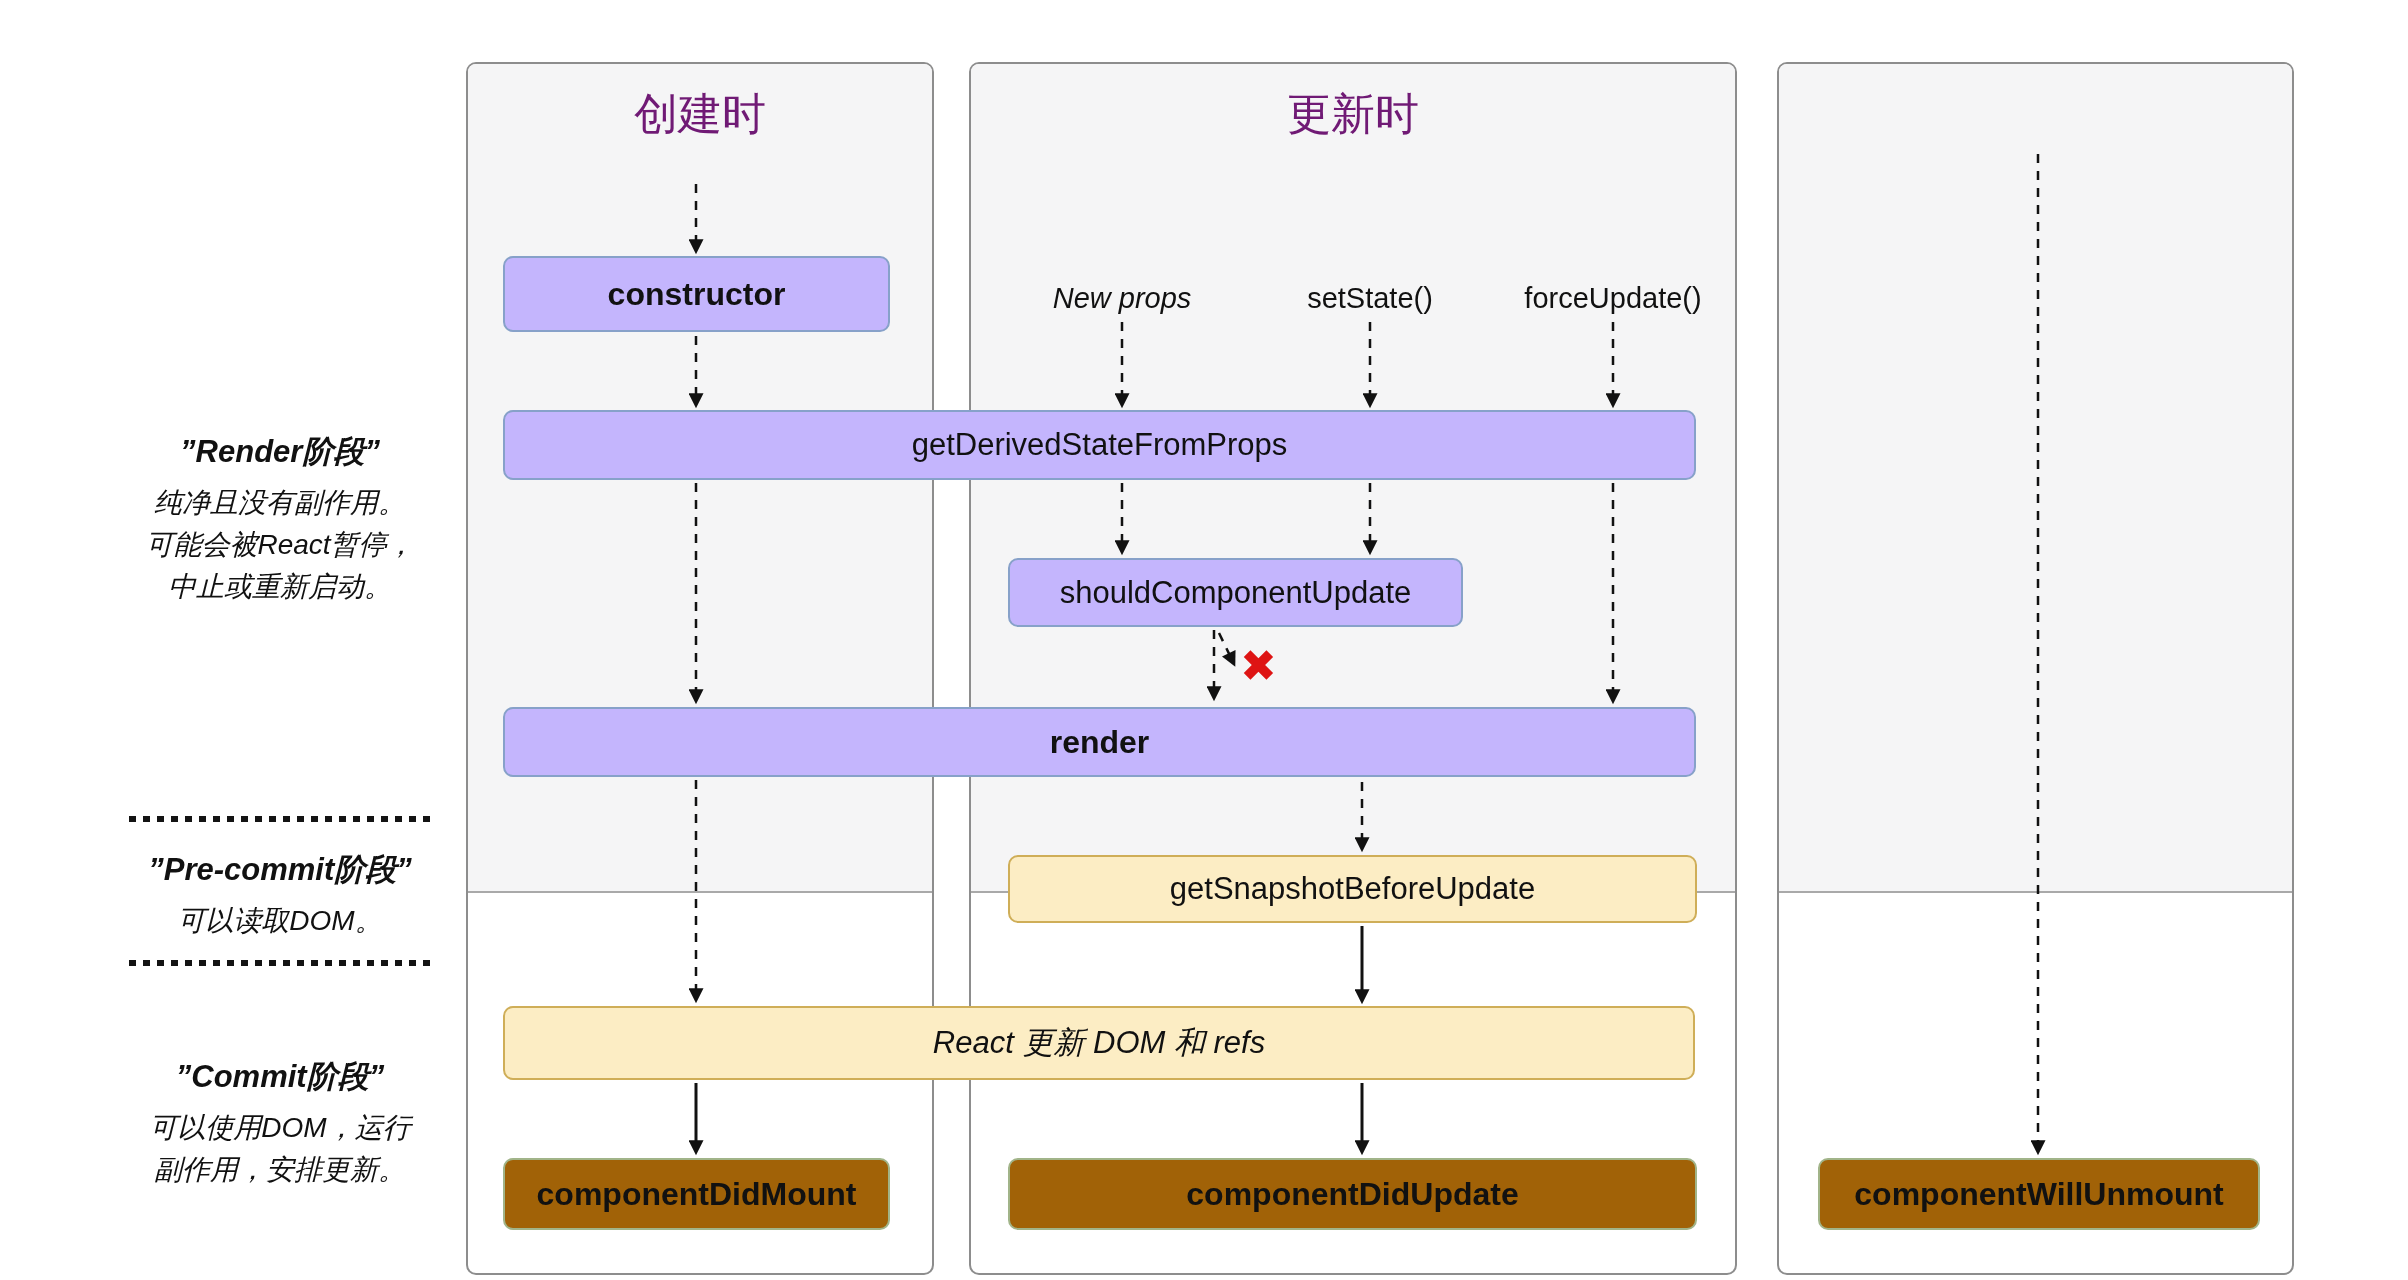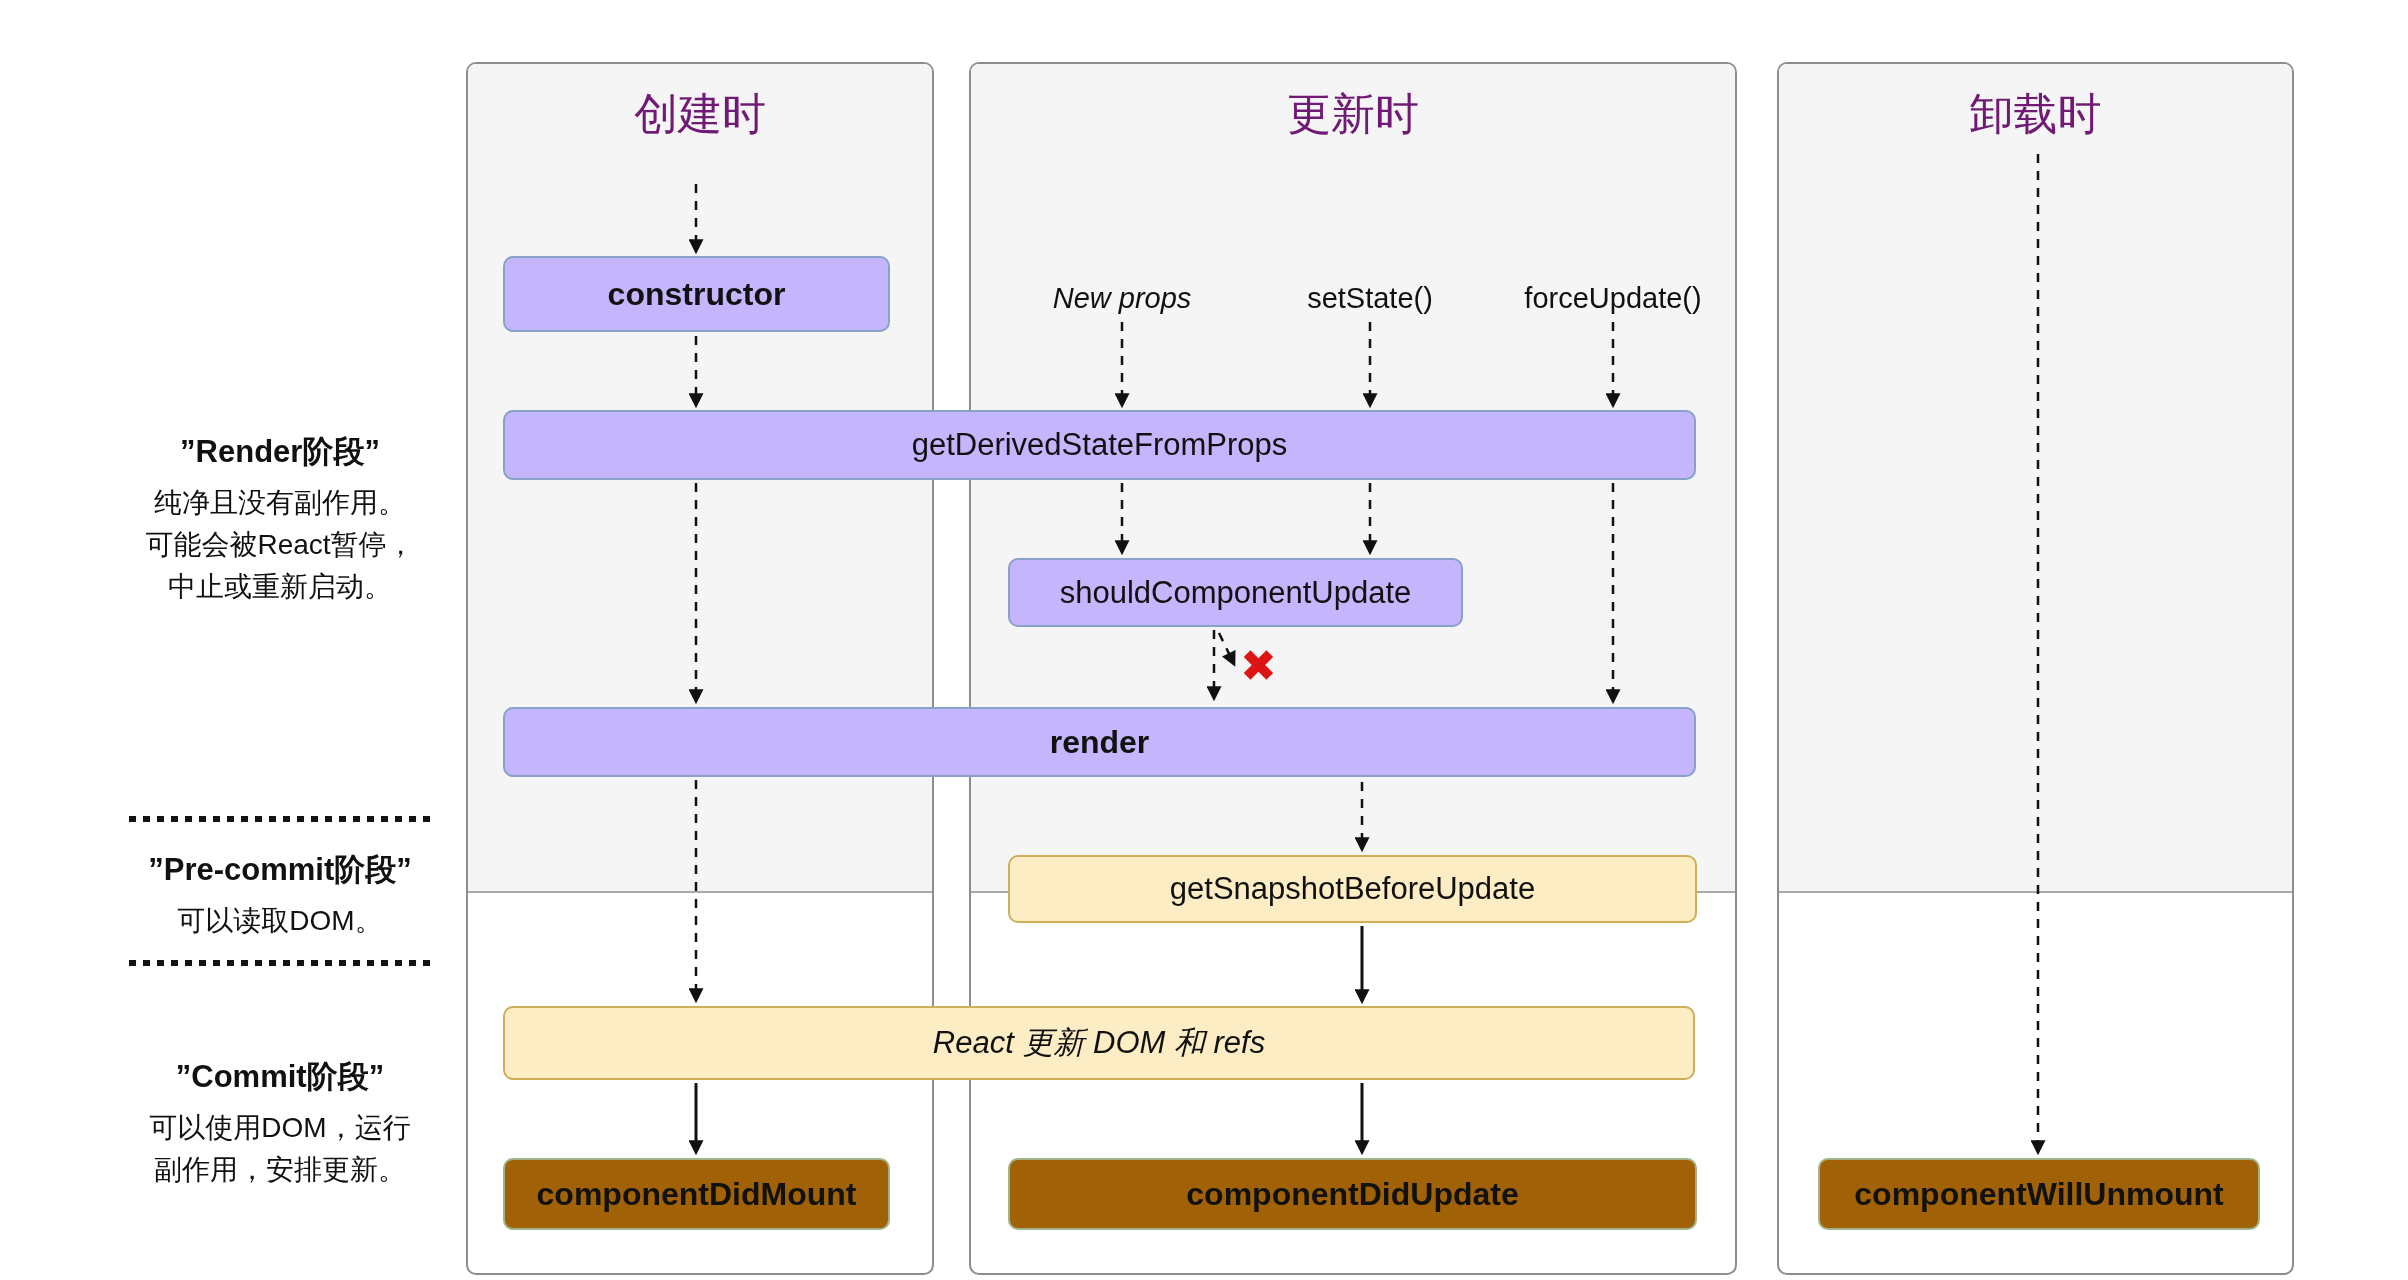--- a/index.html
+++ b/index.html
@@ -16,21 +16,21 @@
   .box{position:absolute;display:flex;align-items:center;justify-content:center;
        border-radius:10px;box-sizing:border-box;font-size:31px;border:2.5px solid;
        white-space:nowrap;}
   .box.blue{background:#c4b5fd;border-color:#87a1c9;}
   .box.yellow{background:#fcedc4;border-color:#cfae58;}
   .box.green{background:#a16207;border-color:#a1b489;}
   .box.bold{font-weight:700;font-size:32px;}
   .box.italic{font-style:italic;}
 
   
-  .rail-block{position:absolute;left:80px;width:400px;text-align:center;}
+  .rail-block{position:absolute;left:80px;width:400px;text-align:center;font-style:italic;}
   .rail-heading{font-size:31px;font-weight:700;line-height:40px;margin-bottom:10px;}
   .rail-line{font-size:28px;line-height:42px;}
   .divider{position:absolute;left:129px;width:301px;height:6px;
            background:repeating-linear-gradient(to right,#131313 0 7px,transparent 7px 14px);}
 
   
   .trigger{position:absolute;transform:translateX(-50%);font-size:29px;white-space:nowrap;}
   .trigger.italic{font-style:italic;}
 
   
@@ -72,21 +72,20 @@
   </div>
   <div class="panel" style="left:969px;top:62px;width:768px;height:1213px">
     <div class="panel-top"></div>
   </div>
   <div class="panel" style="left:1777px;top:62px;width:517px;height:1213px">
     <div class="panel-top"></div>
   </div>
 
   <div class="panel-title" style="left:466px;top:88px;width:468px">创建时</div>
   <div class="panel-title" style="left:969px;top:88px;width:768px">更新时</div>
-  <div class="panel-title" style="left:1777px;top:88px;width:517px">卸载时</div>
 
   <div class="trigger italic" style="left:1122px;top:282px">New props</div>
   <div class="trigger" style="left:1370px;top:282px">setState()</div>
   <div class="trigger" style="left:1613px;top:282px">forceUpdate()</div>
 
   <svg id="arrows" width="2408" height="1280" viewBox="0 0 2408 1280">
     <defs>
       <marker id="ah" viewBox="0 0 10 10" refX="6.5" refY="5" markerUnits="userSpaceOnUse" markerWidth="17" markerHeight="15" orient="auto">
         <path d="M0 0 L10 5 L0 10 Z" fill="#111"></path>
       </marker>

